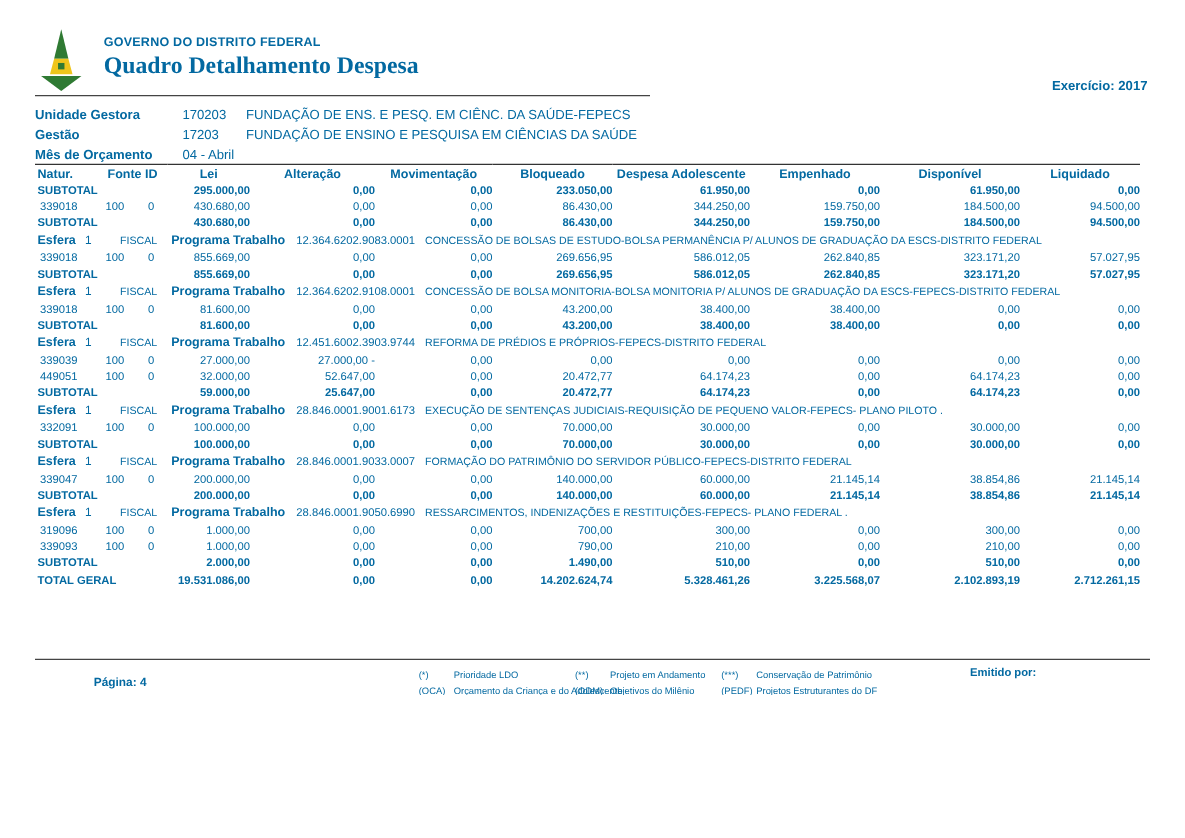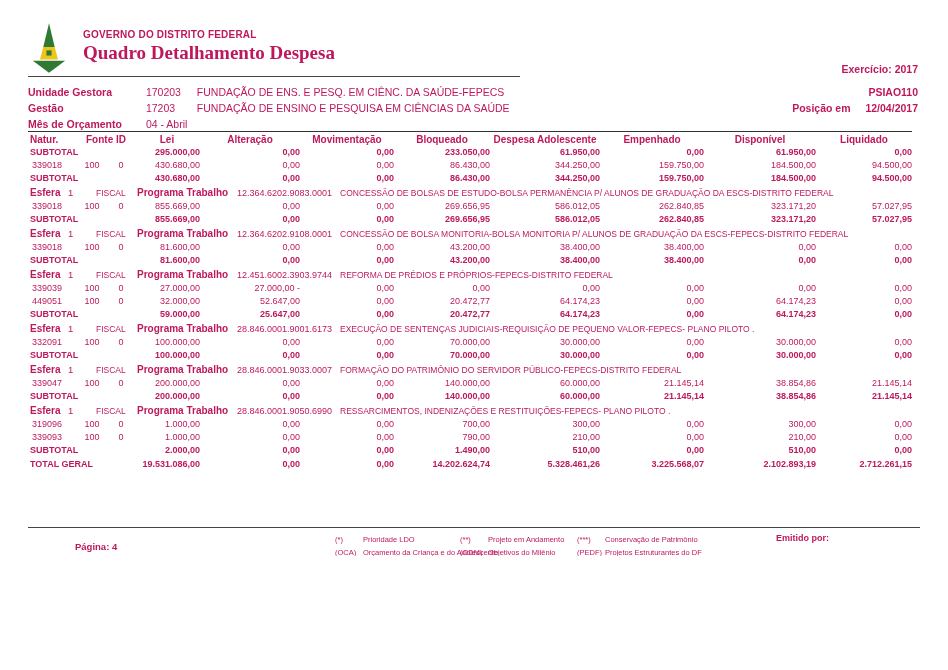--- a/index.html
+++ b/index.html
@@ -1,18 +1,18 @@
 <!DOCTYPE html>
 <html><head>
 <meta charset="utf-8">
 <style>
   * { margin:0; padding:0; box-sizing:border-box; }
   html,body { background:#fff; }
   .page { position:relative; width:948px; height:556px; background:#ffffff;
-          font-family:"Liberation Sans", sans-serif; color:#be185d; overflow:hidden; }
+          font-family:"Liberation Sans", sans-serif; color:#0369a1; overflow:hidden; }
 
   
   .hdr { position:absolute; top:23px; left:30px; display:flex; align-items:flex-start; gap:15px; }
   .logo { width:38px; height:50px; flex:0 0 auto; }
   .org  { font-size:10px; font-weight:bold; letter-spacing:.2px; margin-top:6px; }
   .title{ font-family:"Liberation Serif", serif; font-size:19px; font-weight:bold; margin-top:2px; }
   .hdr-rule { position:absolute; top:76px; left:28px; width:492px; height:1px; background:#444; }
   .exercicio { position:absolute; top:63px; right:30px; font-size:10.5px; font-weight:bold; }
   .right-block { position:absolute; top:84px; right:30px; text-align:right;
                  font-size:10.5px; font-weight:bold; line-height:16px; white-space:nowrap; }
@@ -73,27 +73,20 @@
       <div class="title">Quadro Detalhamento Despesa</div>
     </div>
   </div>
   <div class="hdr-rule"></div>
 
   <div class="exercicio">
     <span>Exercício:</span>
     <span>2017</span>
   </div>
 
-  <div class="right-block">
-    <div>PSIAO110</div>
-    <div>
-      <span>Posição em</span>
-      <span class="posicao-val">12/04/2017</span>
-    </div>
-  </div>
 
   <div class="info">
     <div class="info-row">
       <span class="info-label">Unidade Gestora</span>
       <span class="info-code">170203</span>
       <span>FUNDAÇÃO DE ENS. E PESQ. EM CIÊNC. DA SAÚDE-FEPECS</span>
     </div>
     <div class="info-row">
       <span class="info-label">Gestão</span>
       <span class="info-code">17203</span>
@@ -312,21 +305,21 @@
           <td class="num">200.000,00</td>
           <td class="num">0,00</td>
           <td class="num">0,00</td>
           <td class="num">140.000,00</td>
           <td class="num">60.000,00</td>
           <td class="num">21.145,14</td>
           <td class="num">38.854,86</td>
           <td class="num">21.145,14</td>
         </tr>
         <tr class="row-program">
-          <td class="esfera-cell" colspan="11"><span class="ep-label">Esfera</span><span class="ep-num">1</span><span class="ep-fiscal">FISCAL</span><span class="ep-pt">Programa Trabalho</span><span class="ep-code">28.846.0001.9050.6990</span><span class="ep-desc">RESSARCIMENTOS, INDENIZAÇÕES E RESTITUIÇÕES-FEPECS- PLANO PILOTO .</span></td>
+          <td class="esfera-cell" colspan="11"><span class="ep-label">Esfera</span><span class="ep-num">1</span><span class="ep-fiscal">FISCAL</span><span class="ep-pt">Programa Trabalho</span><span class="ep-code">28.846.0001.9050.6990</span><span class="ep-desc">RESSARCIMENTOS, INDENIZAÇÕES E RESTITUIÇÕES-FEPECS- PLANO FEDERAL .</span></td>
         </tr>
         <tr class="row-data">
           <td class="c-natur">319096</td>
           <td class="c-fonte">100</td>
           <td class="c-id">0</td>
           <td class="num">1.000,00</td>
           <td class="num">0,00</td>
           <td class="num">0,00</td>
           <td class="num">700,00</td>
           <td class="num">300,00</td>

